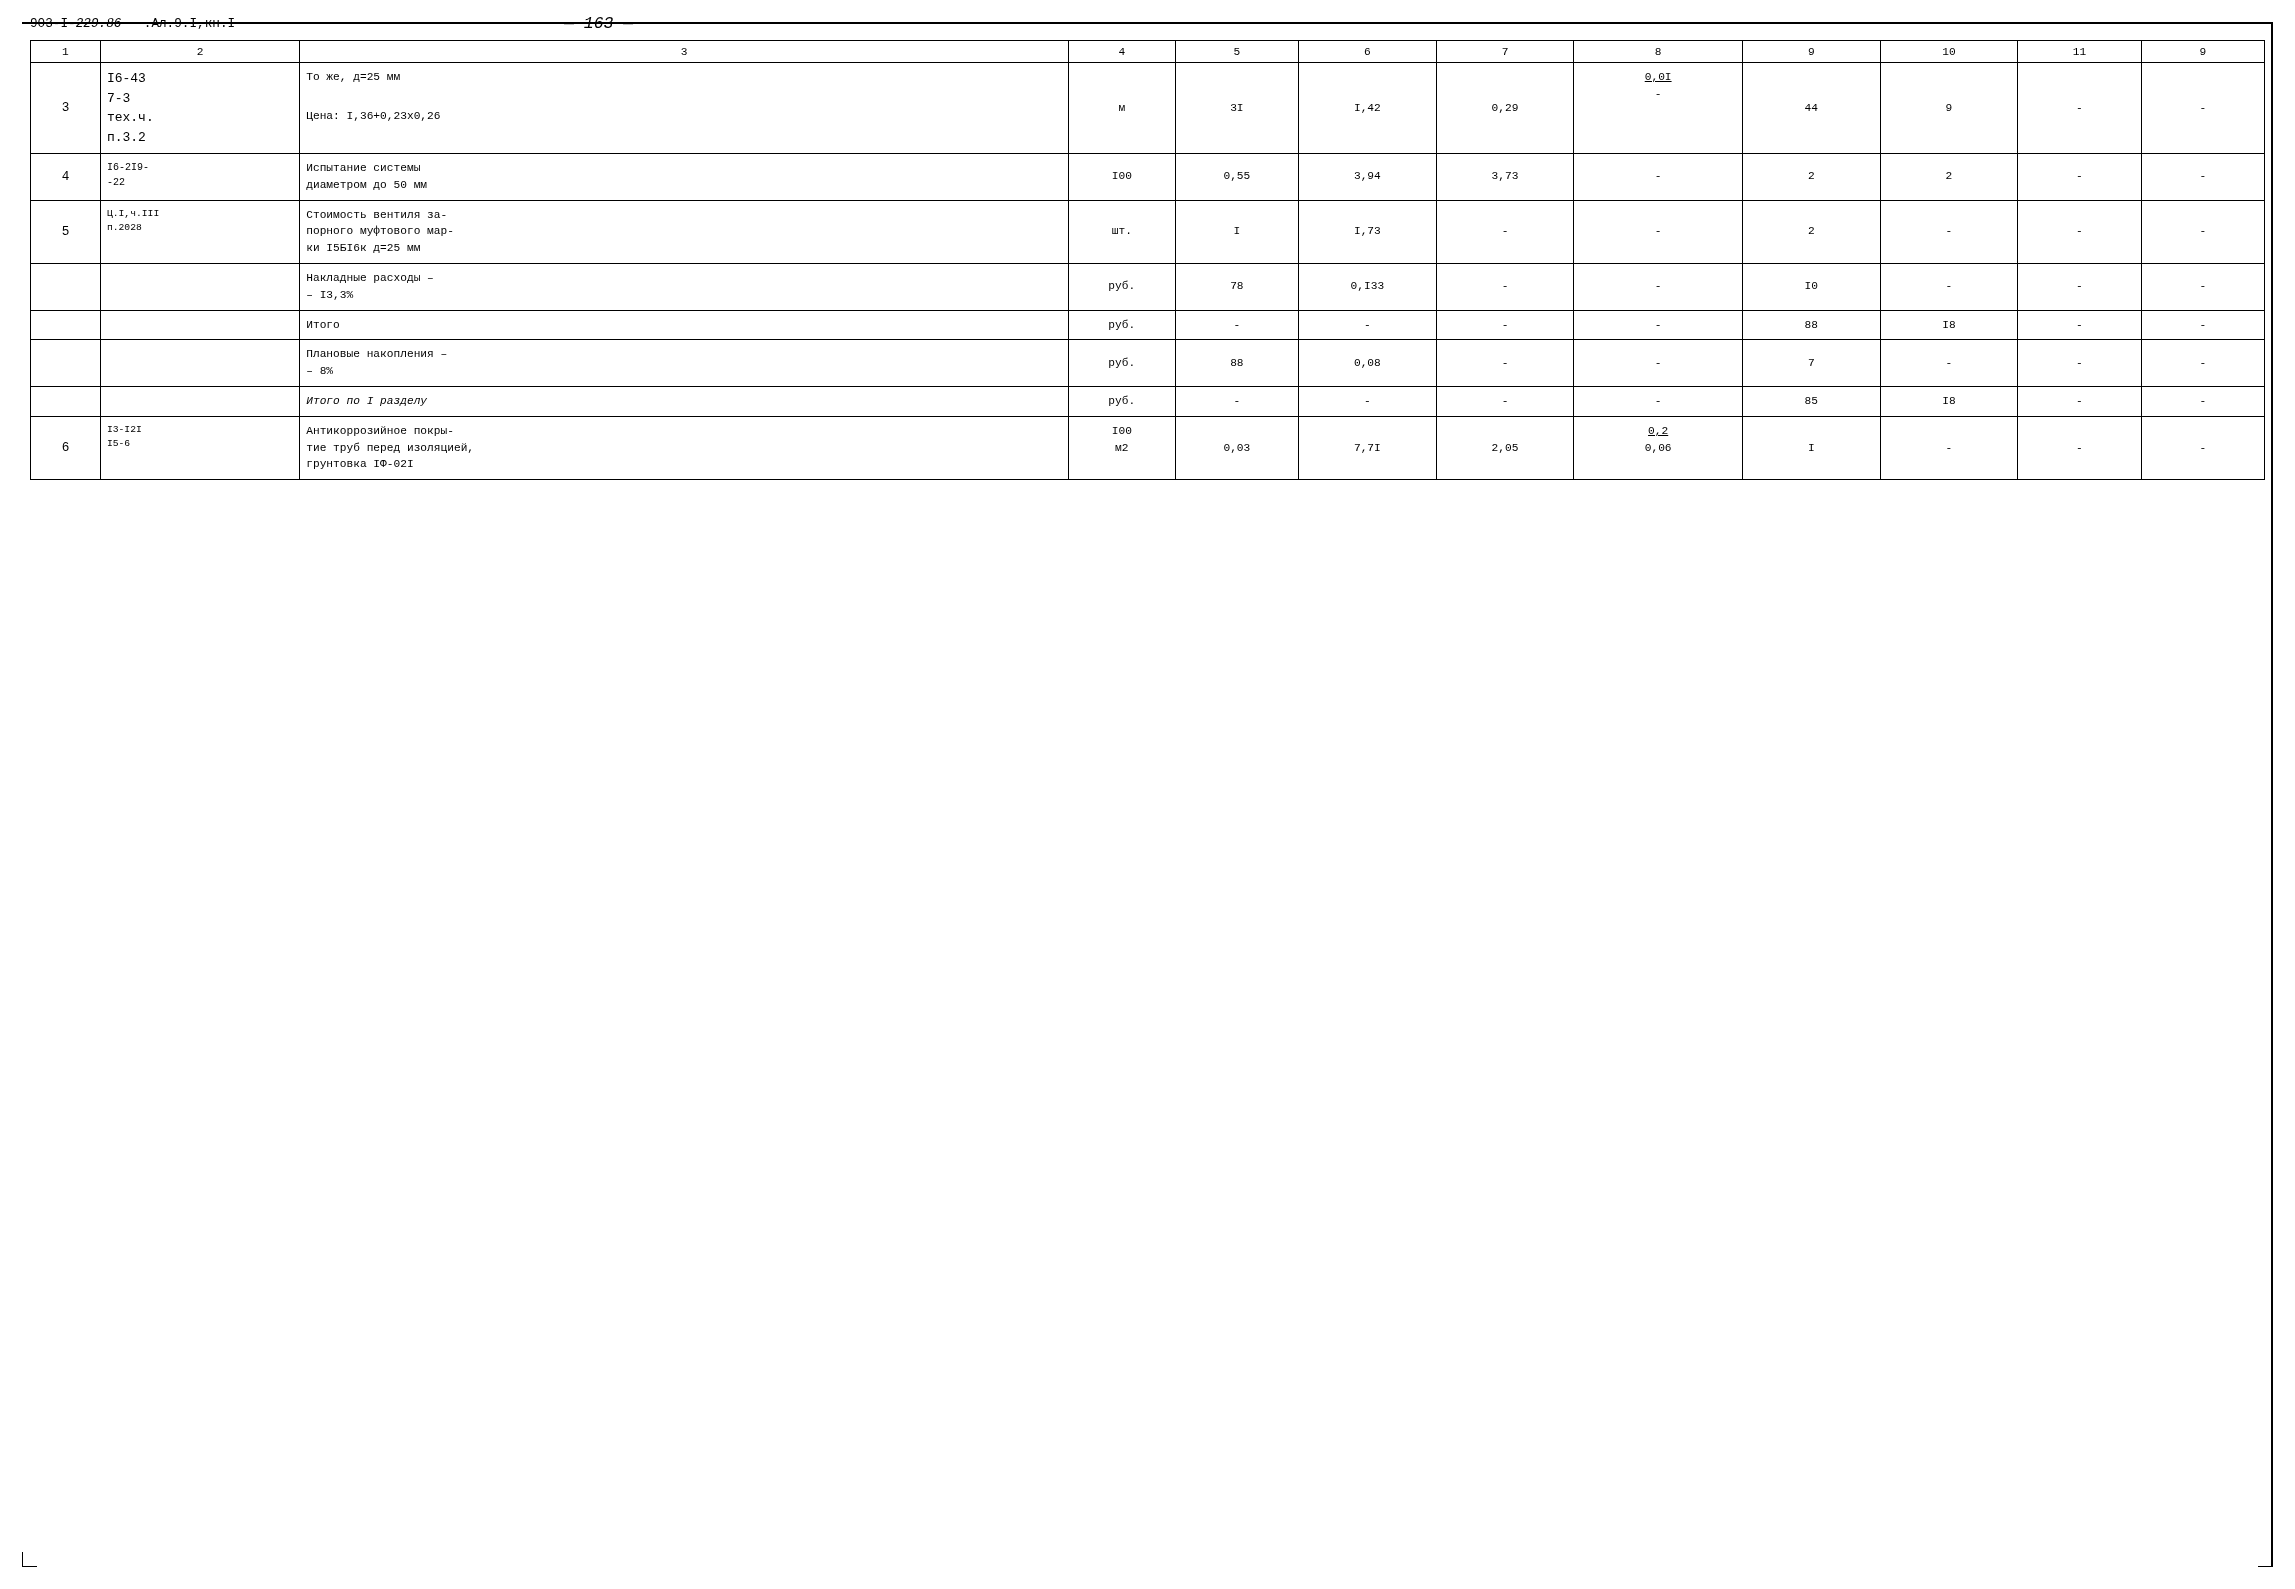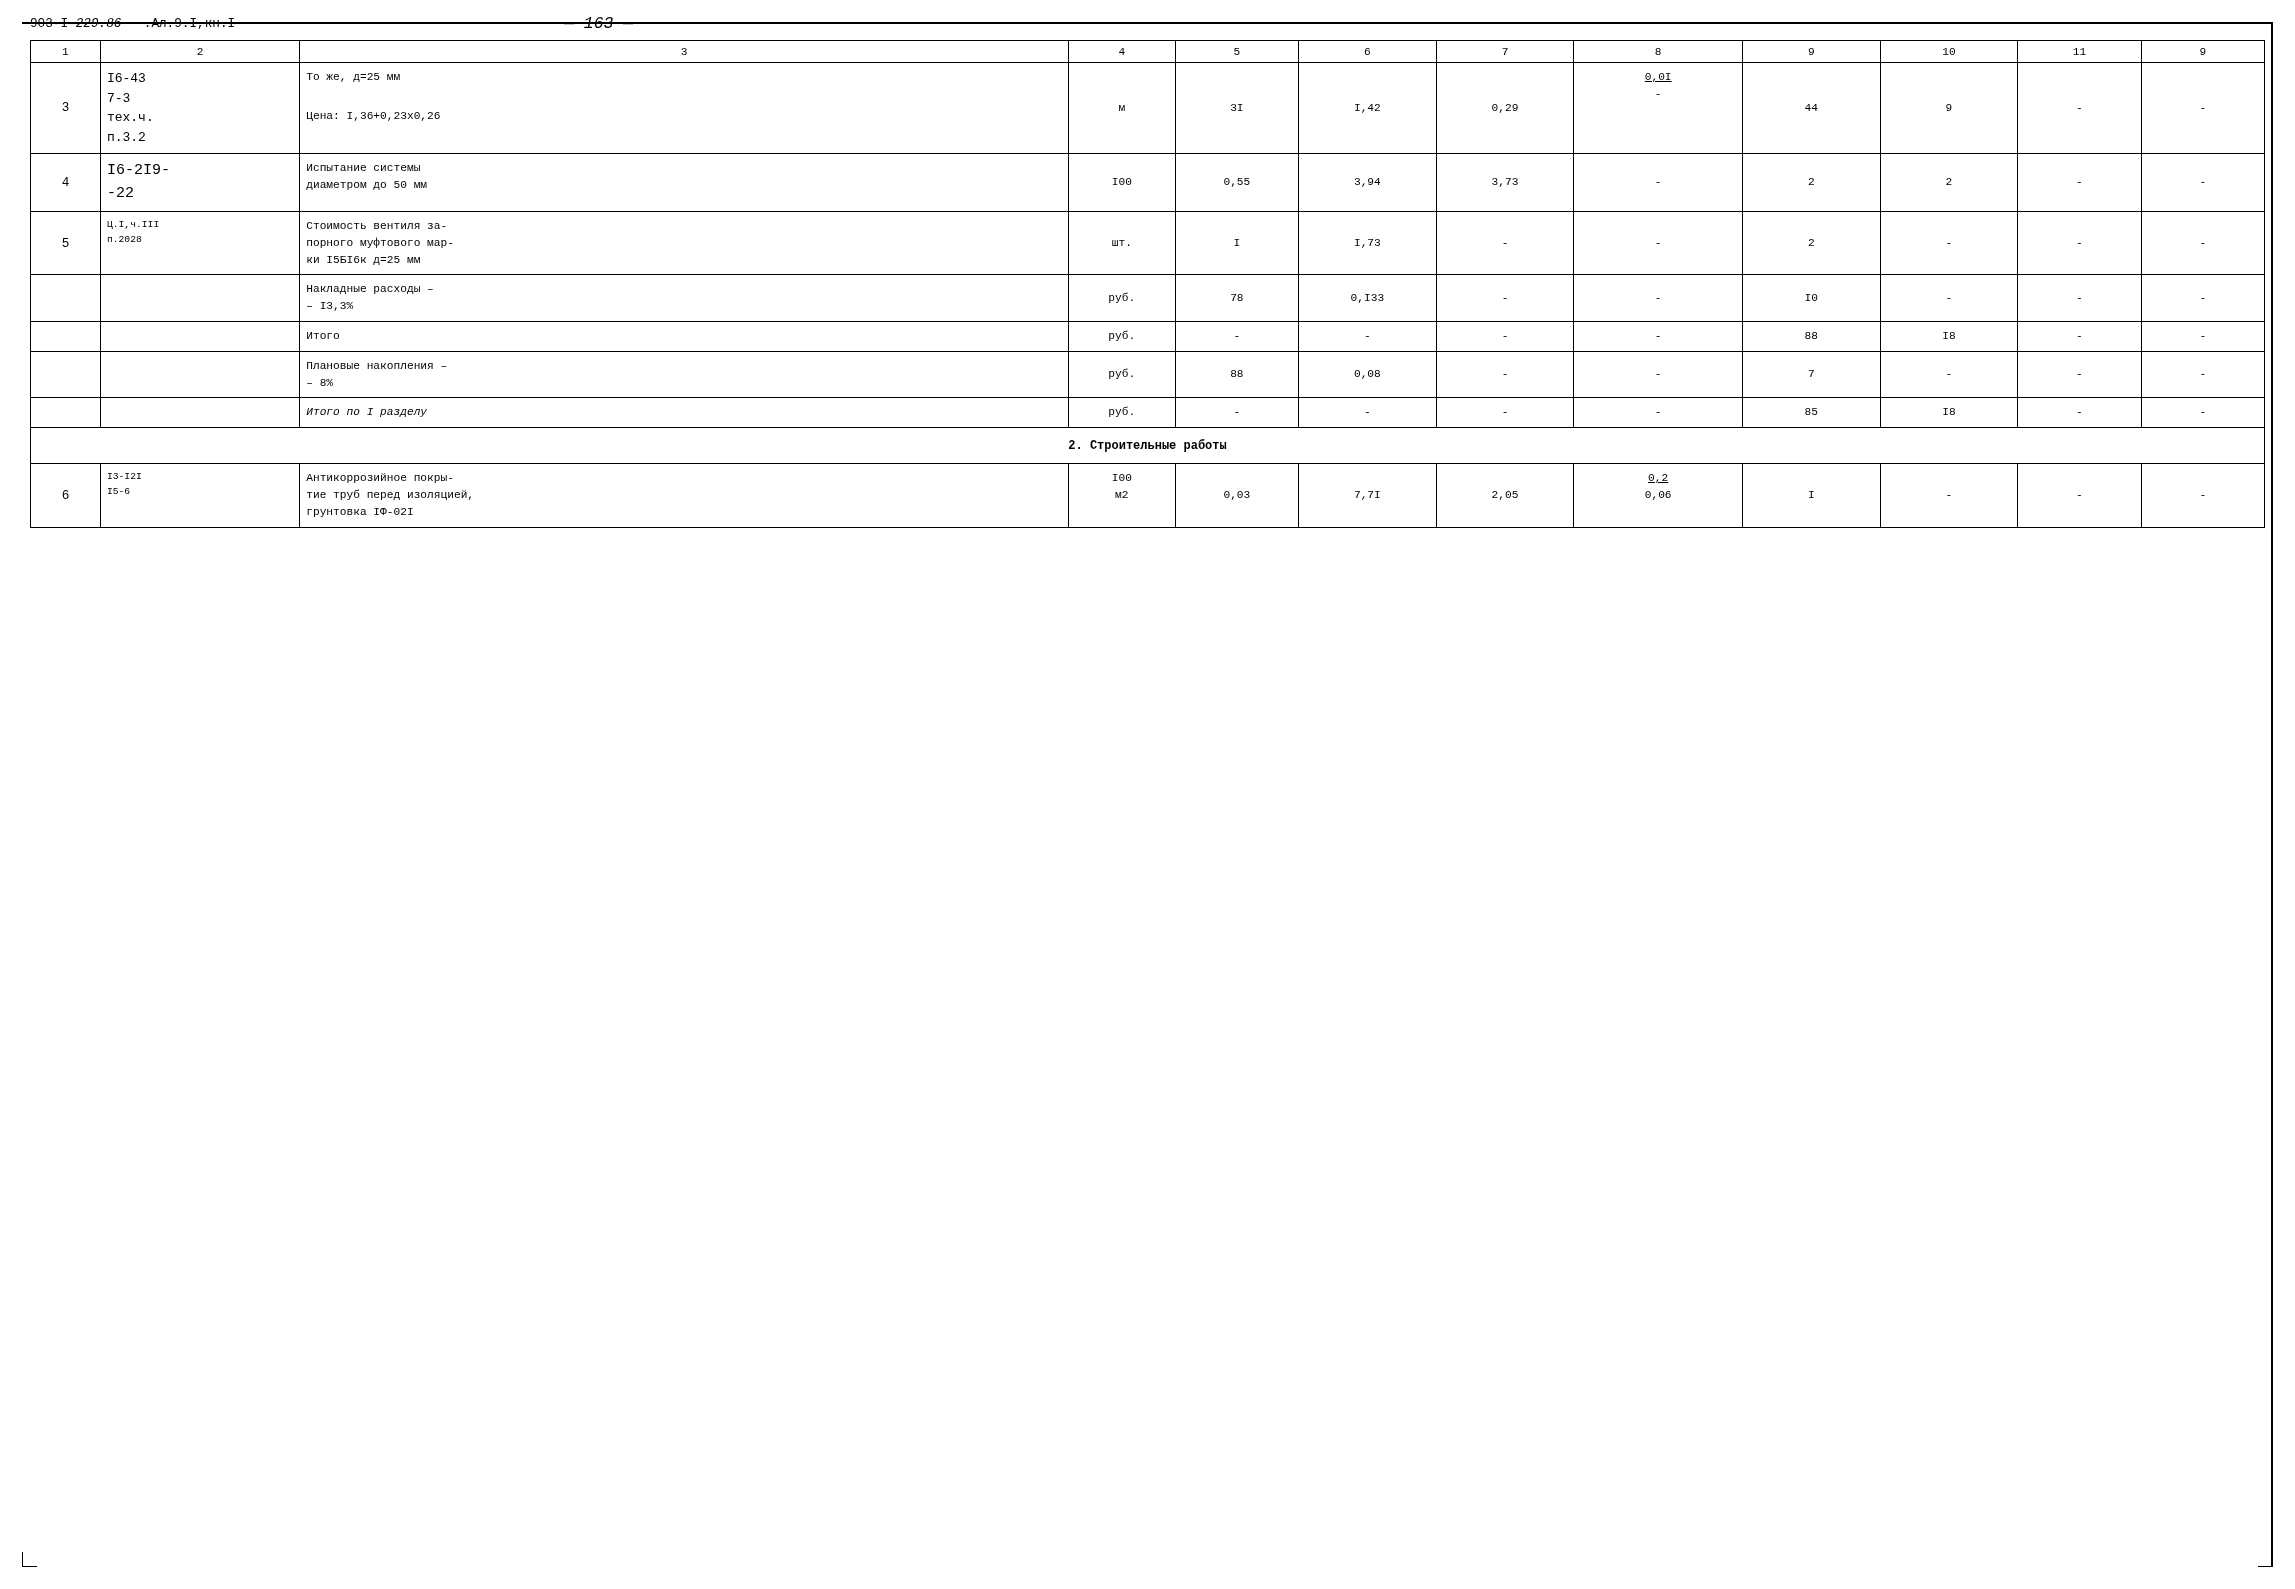--- a/index.html
+++ b/index.html
@@ -203,21 +203,21 @@
           <span class="underline">0,0I</span><br>-
         </td>
         <td class="center vcenter">44</td>
         <td class="center vcenter">9</td>
         <td class="center vcenter">-</td>
         <td class="center vcenter">-</td>
       </tr>
 
       <tr class="data-row">
         <td class="center vcenter" style="font-size:12.7px;">4</td>
-        <td class="code-cell" style="vertical-align:top;font-size:15px;line-height:1.5;">
+        <td class="code-cell" style="vertical-align:top;font-size:10px;line-height:1.5;">
           I6-2I9-<br>-22
         </td>
         <td style="vertical-align:top;">
           Испытание системы<br>диаметром до 50 мм
         </td>
         <td class="center vcenter">I00</td>
         <td class="center vcenter">0,55</td>
         <td class="center vcenter">3,94</td>
         <td class="center vcenter">3,73</td>
         <td class="center vcenter">-</td>
@@ -300,23 +300,20 @@
         <td class="center vcenter">-</td>
         <td class="center vcenter">-</td>
         <td class="center vcenter">-</td>
         <td class="center vcenter">-</td>
         <td class="center vcenter">85</td>
         <td class="center vcenter">I8</td>
         <td class="center vcenter">-</td>
         <td class="center vcenter">-</td>
       </tr>
 
-      <tr>
-        <td colspan="12" class="section-header">2. Строительные работы</td>
-      </tr>
 
       <tr class="data-row">
         <td class="center vcenter" style="font-size:12.7px;">6</td>
         <td class="code-cell" style="vertical-align:top;font-size:9.7px;line-height:1.5;">
           I3-I2I<br>I5-6
         </td>
         <td style="vertical-align:top;">
           Антикоррозийное покры-<br>тие труб перед изоляцией,<br>грунтовка IФ-02I
         </td>
         <td class="center" style="vertical-align:top;padding-top:6px;">I00<br>м2</td>

